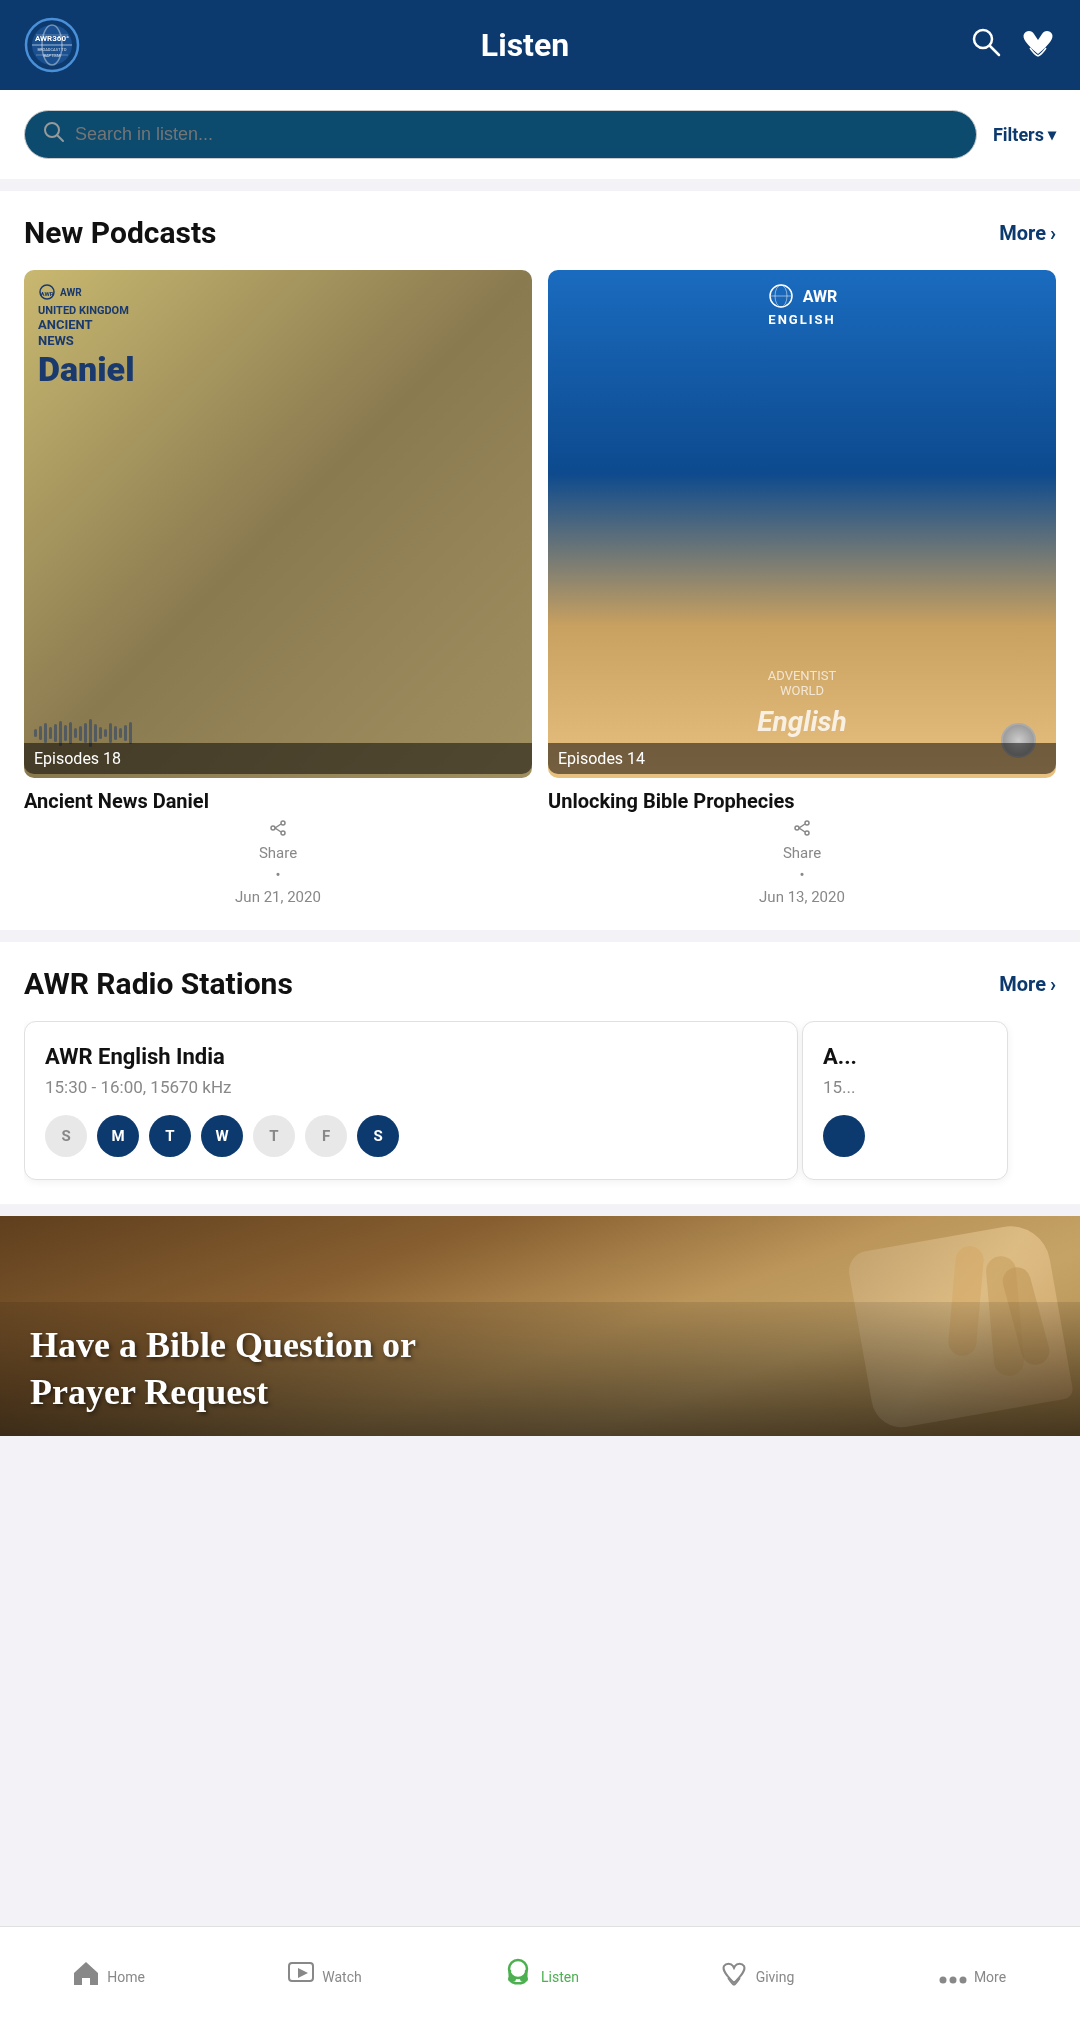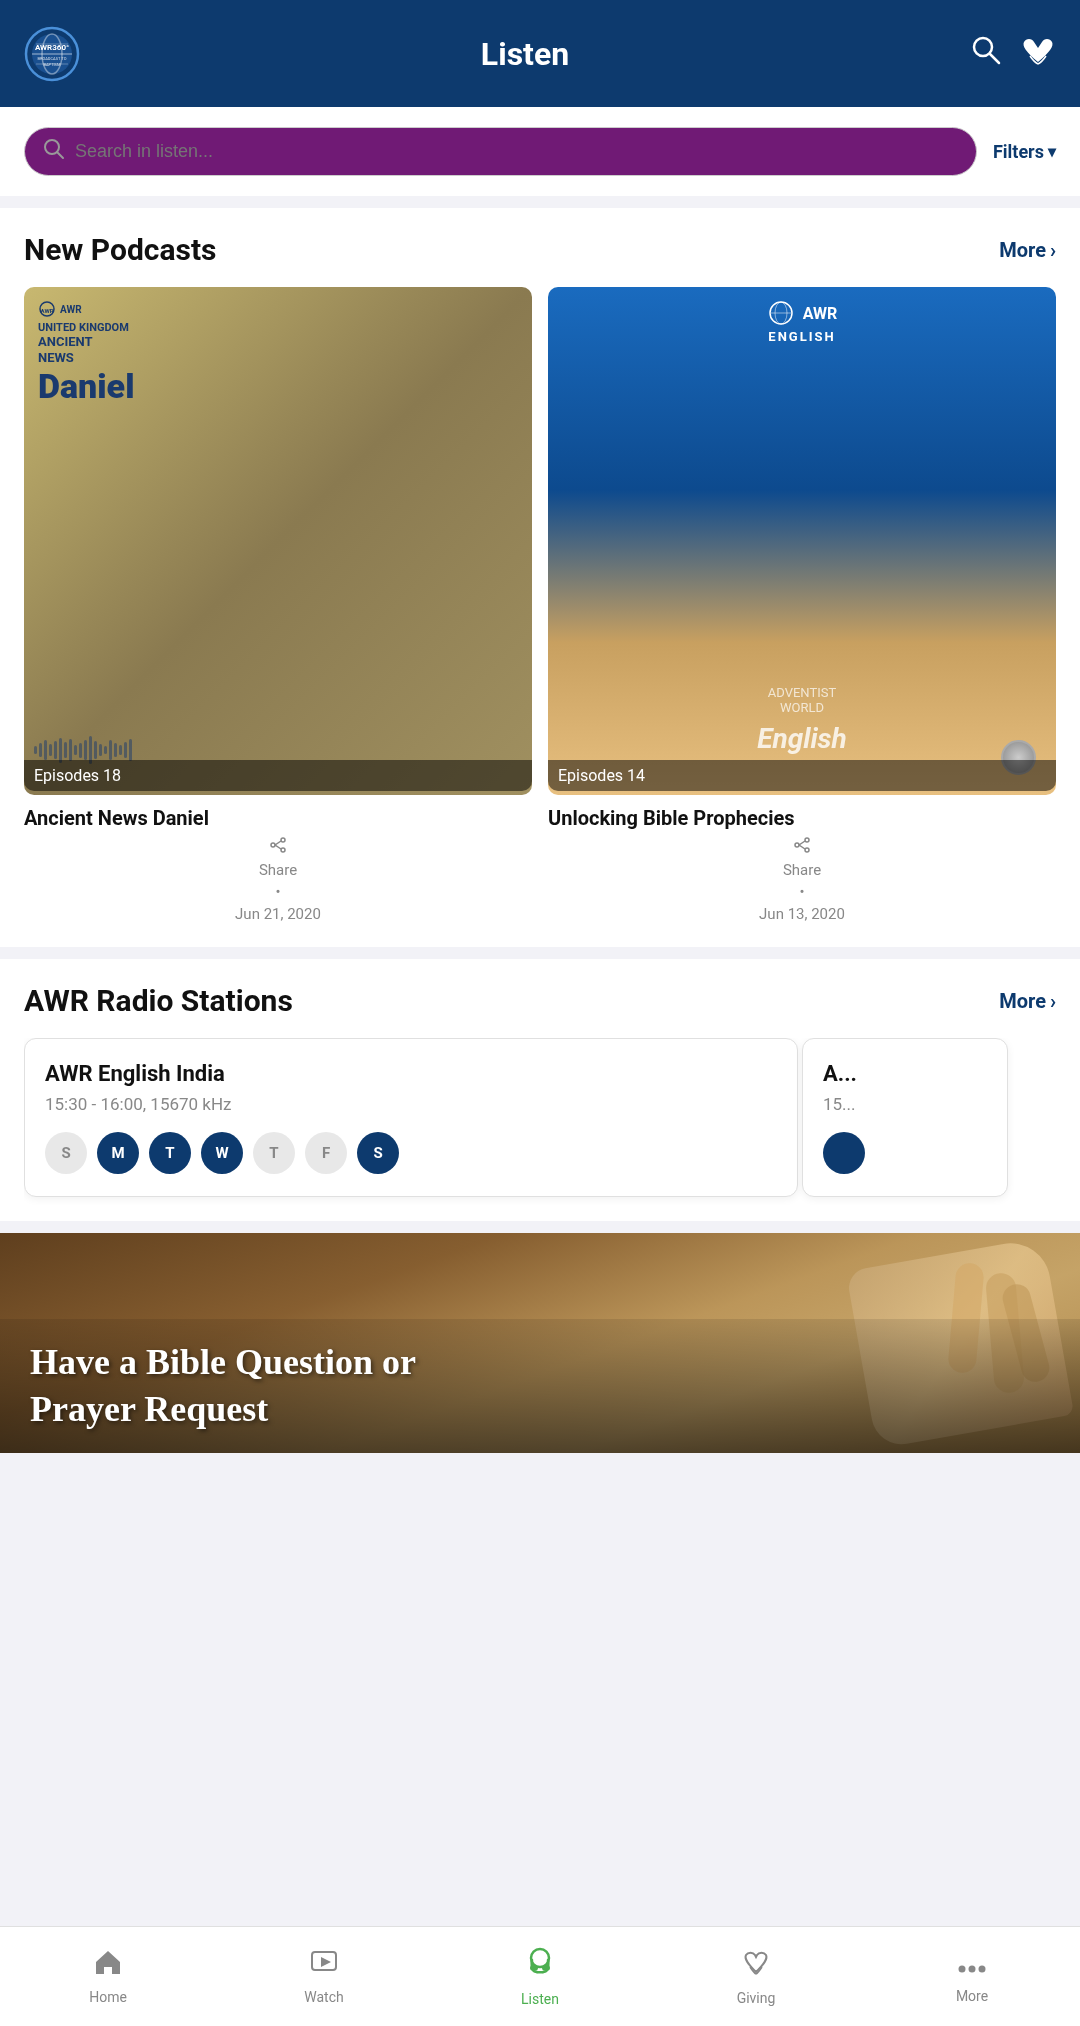--- a/index.html
+++ b/index.html
@@ -14,21 +14,21 @@
       overflow-x: hidden;
     }
 
     
     .header {
       background: #0d3a6e;
       display: flex;
       align-items: center;
       justify-content: space-between;
       padding: 18px 24px;
-      height: 107px;
+      height: 90px;
     }
     .header-logo {
       display: flex;
       align-items: center;
       gap: 10px;
     }
     .header-title {
       color: white;
       font-size: 32px;
       font-weight: bold;
@@ -55,21 +55,21 @@
       gap: 16px;
     }
     .search-input-wrapper {
       flex: 1;
       display: flex;
       align-items: center;
       border: 1.5px solid #ccc;
       border-radius: 30px;
       padding: 10px 18px;
       gap: 10px;
-      background: #701a75;
+      background: #0c4a6e;
     }
     .search-icon-inner {
       color: #999;
       font-size: 20px;
     }
     .search-input {
       border: none;
       outline: none;
       font-size: 18px;
       color: #999;
@@ -387,21 +387,21 @@
       max-width: 1080px;
       background: white;
       border-top: 1px solid #e0e0e0;
       display: flex;
       height: 100px;
       z-index: 100;
     }
     .nav-item {
       flex: 1;
       display: flex;
-      flex-direction: column;
+      flex-direction: row;
       align-items: center;
       justify-content: center;
       gap: 6px;
       cursor: pointer;
       padding: 10px 0;
     }
     .nav-icon {
       font-size: 28px;
     }
     .nav-label {

